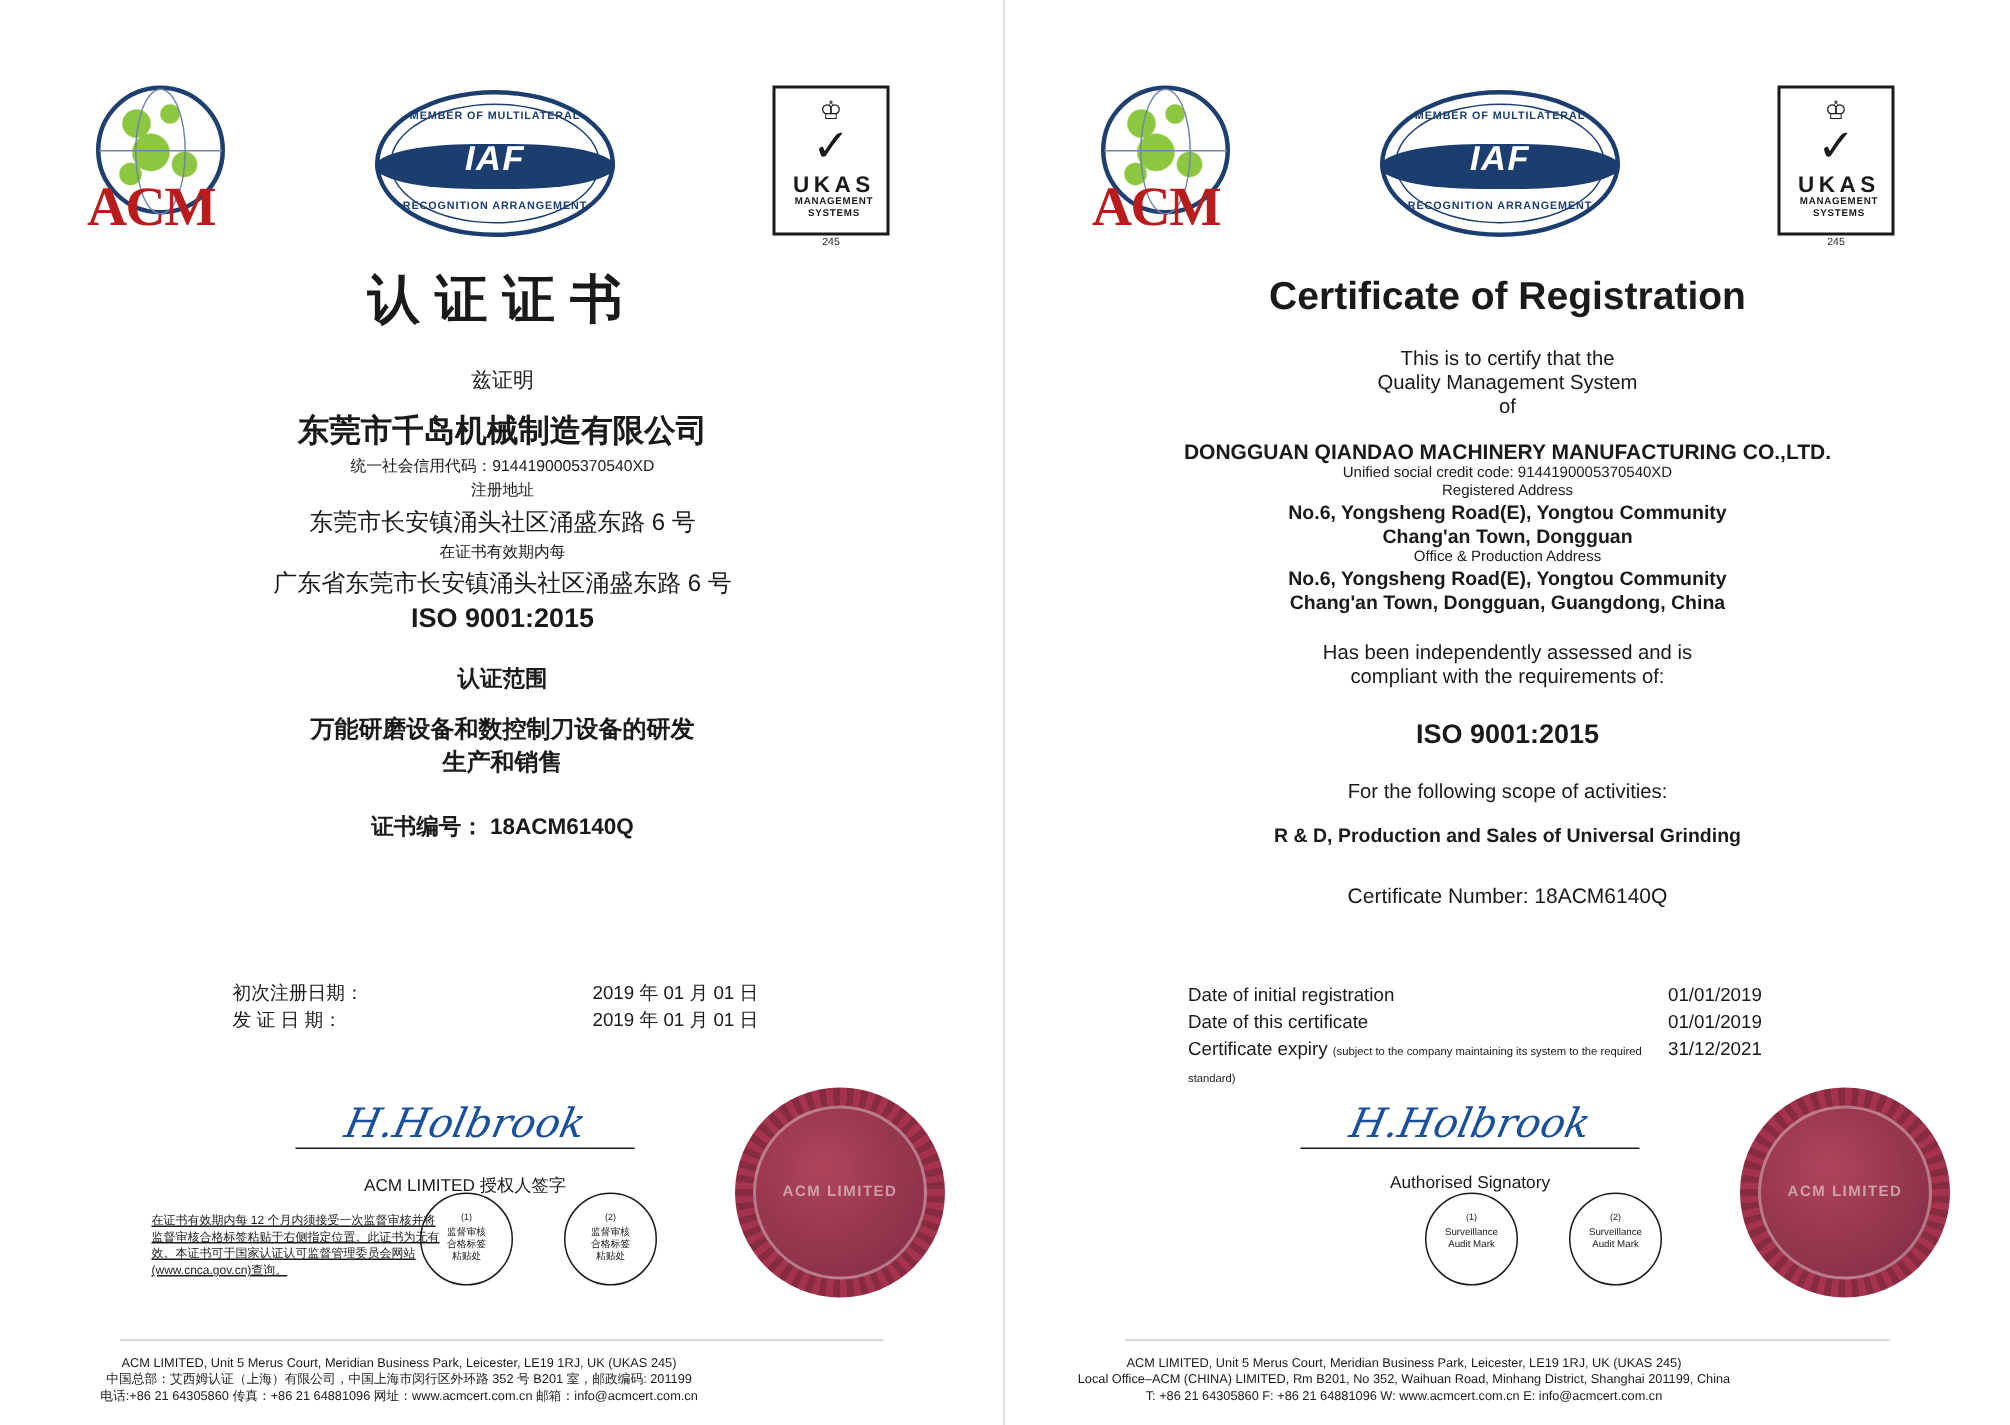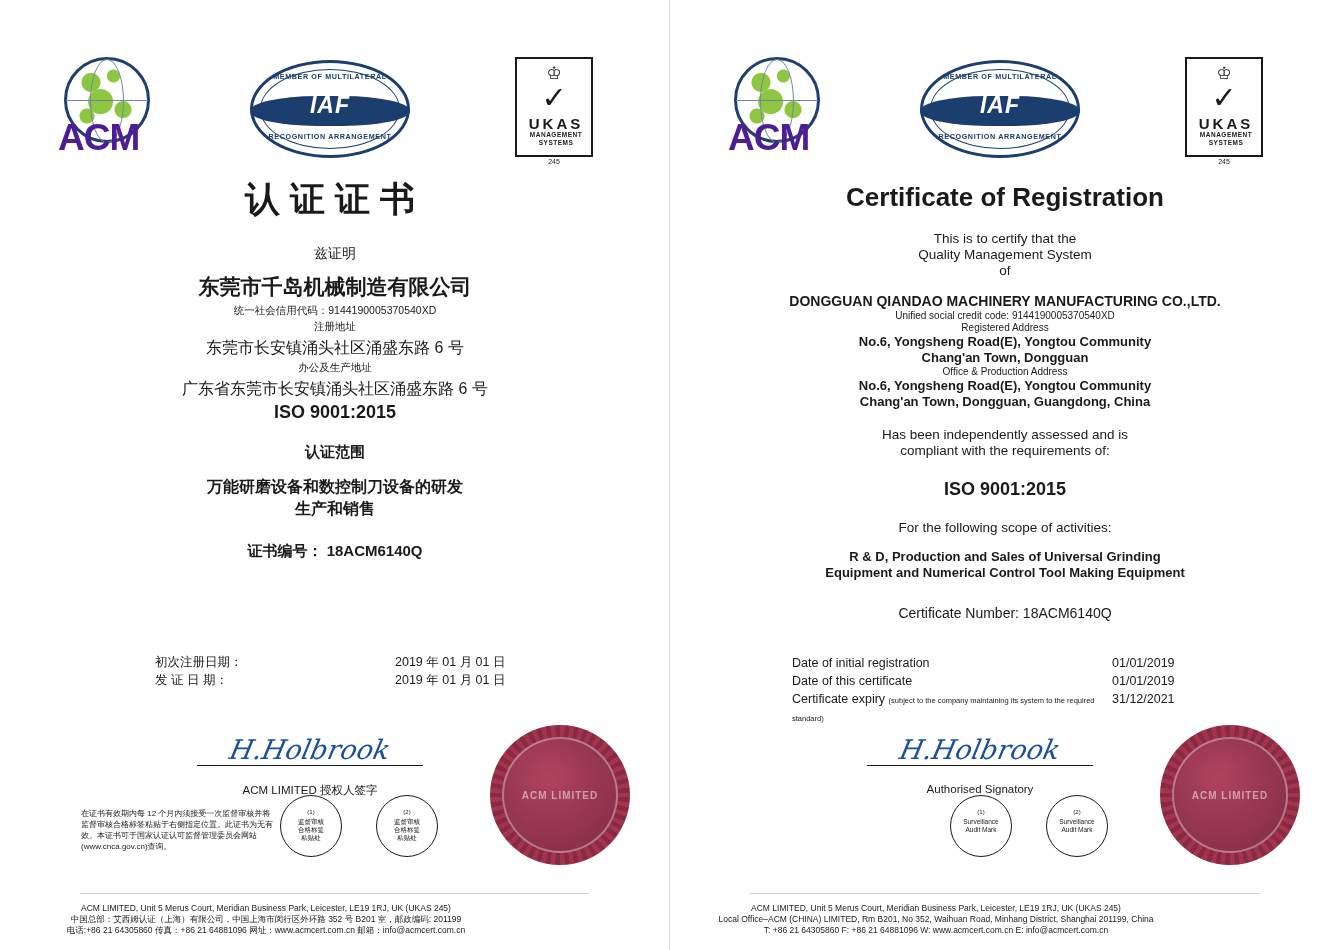--- a/index.html
+++ b/index.html
@@ -48,25 +48,25 @@
       #ffffff;
   }
   .acm-globe:before, .acm-globe:after {
     content: ""; position: absolute; border: 1px solid #6f86a8; border-radius: 50%;
   }
   .acm-globe:before { left: 50%; top: -1px; width: 40%; height: calc(100% + 2px); transform: translateX(-50%); }
   .acm-globe:after { left: -1px; top: 50%; width: calc(100% + 2px); height: 1px; border-width: 1px 0 0 0; border-radius: 0; }
   .acm-text {
     position: absolute;
     left: 0; top: 60px;
-    font-family: Liberation Sans, sans-serif;
+    font-family: Liberation Serif, serif;
     font-weight: bold;
     font-size: 37px;
     letter-spacing: -1px;
-    color: #4c1d95;
+    color: #b91c1c;
   }
 
   .iaf-logo {
     position: absolute;
     left: 250px; top: 0px;
     width: 160px; height: 120px;
   }
   .iaf-ellipse {
     position: absolute; left: 0; top: 8px;
     width: 160px; height: 98px;
@@ -239,21 +239,21 @@
     padding-top: 12px;
   }
   .mark .m-num { font-size: 6px; display: block; margin-bottom: 2px; }
 
   
   .note {
     position: absolute;
     font-size: 8px;
     line-height: 11px;
   }
-  .note.cn { left: 81px; top: 808px; width: 195px; }
+  .note.cn { left: 101px; top: 808px; width: 195px; text-decoration: underline; }
 
   
   .bottom {
     position: absolute;
     left: 0; bottom: 14px; width: 532px;
     text-align: center;
     font-size: 8.5px;
     line-height: 11px;
   }
   .bottom-rule {
@@ -293,21 +293,21 @@
       </div>
     </div>
 
     <div class="body">
       <div class="title-cn">认证证书</div>
       <div class="lead">兹证明</div>
       <div class="company-cn">东莞市千岛机械制造有限公司</div>
       <div class="small">统一社会信用代码：9144190005370540XD</div>
       <div class="label-cn">注册地址</div>
       <div class="addr-cn">东莞市长安镇涌头社区涌盛东路 6 号</div>
-      <div class="label-cn">办公及生产地址</div>
+      <div class="label-cn">在证书有效期内每</div>
       <div class="addr-cn">广东省东莞市长安镇涌头社区涌盛东路 6 号</div>
       <div class="standard">ISO 9001:2015</div>
       <div class="scope-head-cn">认证范围</div>
       <div class="scope-cn">
         <div>万能研磨设备和数控制刀设备的研发</div>
         <div>生产和销售</div>
       </div>
       <div class="certno">证书编号： 18ACM6140Q</div>
     </div>
 
@@ -400,21 +400,20 @@
       <div class="addr-en">No.6, Yongsheng Road(E), Yongtou Community</div>
       <div class="addr-en">Chang'an Town, Dongguan, Guangdong, China</div>
       <div class="statement-en">
         <div>Has been independently assessed and is</div>
         <div>compliant with the requirements of:</div>
       </div>
       <div class="standard">ISO 9001:2015</div>
       <div class="scope-head-en">For the following scope of activities:</div>
       <div class="scope-en">
         <div>R &amp; D, Production and Sales of Universal Grinding</div>
-        <div>Equipment and Numerical Control Tool Making Equipment</div>
       </div>
       <div class="certno-en">Certificate Number: 18ACM6140Q</div>
     </div>
 
     <div class="dates en">
       <div class="date-row">
         <span class="date-label">Date of initial registration</span>
         <span class="date-val">01/01/2019</span>
       </div>
       <div class="date-row">

